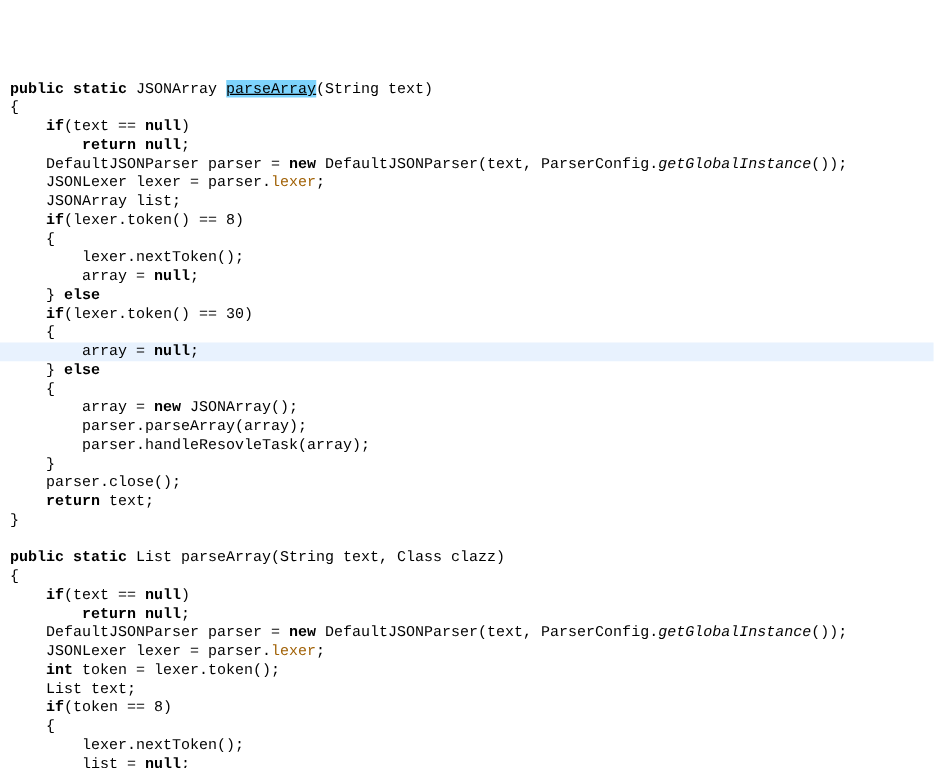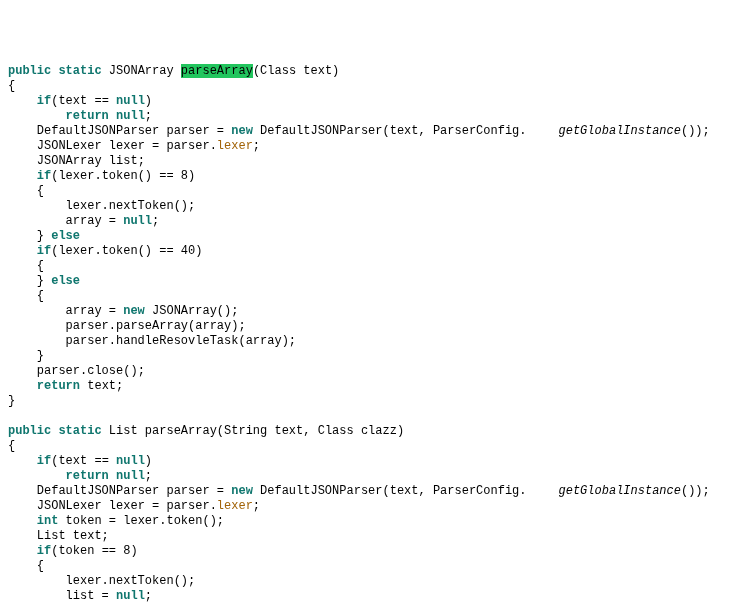--- a/index.html
+++ b/index.html
@@ -5,46 +5,46 @@
   body {
     margin: 0;
     padding: 4px 8px;
     font-family: Consolas, "Courier New", monospace;
     font-size: 12px;
     line-height: 15px;
     background: #ffffff;
     color: #000000;
     white-space: pre;
   }
-  .kw { color: #0f766e; font-weight: bold; }
+  .kw { color: #000000; font-weight: bold; }
   .var { color: #a16207; }
-  .sel { background: #22c55e; }
+  .sel { background: #7dd3fc; text-decoration: underline; }
   .hl { background: #e8f2fe; margin: 0 -8px; padding: 0 8px; display: block; }
-  .it { font-style: italic; margin-left: 32px; }
+  .it { font-style: italic; }
 </style>
 </head>
 <body>
 
 
 
-<div><span><span class="kw">public</span> <span class="kw">static</span> <span>JSONArray</span> <span class="sel">parseArray</span><span>(Class text)</span></span>
+<div><span><span class="kw">public</span> <span class="kw">static</span> <span>JSONArray</span> <span class="sel">parseArray</span><span>(String text)</span></span>
 <span>{</span>
 <span>    <span class="kw">if</span><span>(text == </span><span class="kw">null</span><span>)</span></span>
 <span>        <span class="kw">return</span> <span class="kw">null</span><span>;</span></span>
 <span>    <span>DefaultJSONParser parser = </span><span class="kw">new</span><span> DefaultJSONParser(text, ParserConfig.</span><span class="it">getGlobalInstance</span><span>());</span></span>
 <span>    <span>JSONLexer lexer = parser.</span><span class="var">lexer</span><span>;</span></span>
 <span>    <span>JSONArray list;</span></span>
 <span>    <span class="kw">if</span><span>(lexer.token() == 8)</span></span>
 <span>    <span>{</span></span>
 <span>        <span>lexer.nextToken();</span></span>
 <span>        <span>array = </span><span class="kw">null</span><span>;</span></span>
 <span>    <span>} </span><span class="kw">else</span></span>
-<span>    <span class="kw">if</span><span>(lexer.token() == 40)</span></span>
+<span>    <span class="kw">if</span><span>(lexer.token() == 30)</span></span>
 <span>    <span>{</span></span>
-<span>    <span>} </span><span class="kw">else</span></span>
+<span class="hl">        <span>array = </span><span class="kw">null</span><span>;</span></span><span>    <span>} </span><span class="kw">else</span></span>
 <span>    <span>{</span></span>
 <span>        <span>array = </span><span class="kw">new</span><span> JSONArray();</span></span>
 <span>        <span>parser.parseArray(array);</span></span>
 <span>        <span>parser.handleResovleTask(array);</span></span>
 <span>    <span>}</span></span>
 <span>    <span>parser.close();</span></span>
 <span>    <span class="kw">return</span><span> text;</span></span>
 <span>}</span>
 
 <span><span class="kw">public</span> <span class="kw">static</span><span> List parseArray(String text, Class clazz)</span></span>

